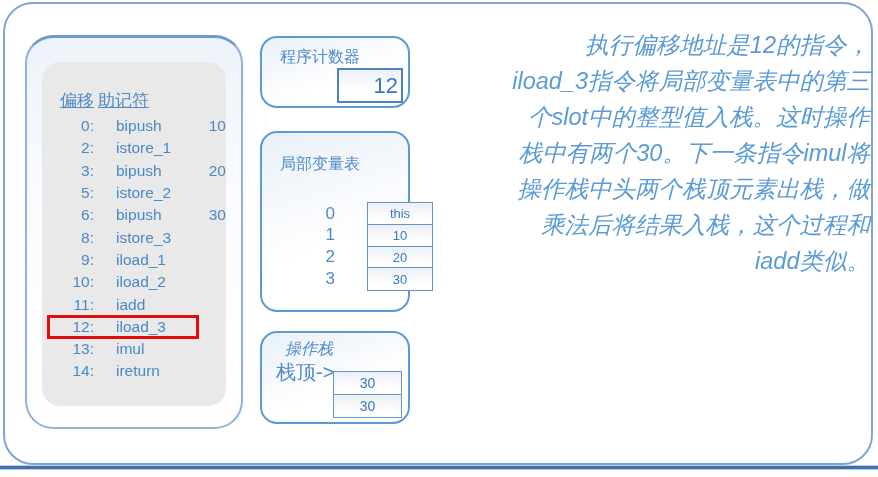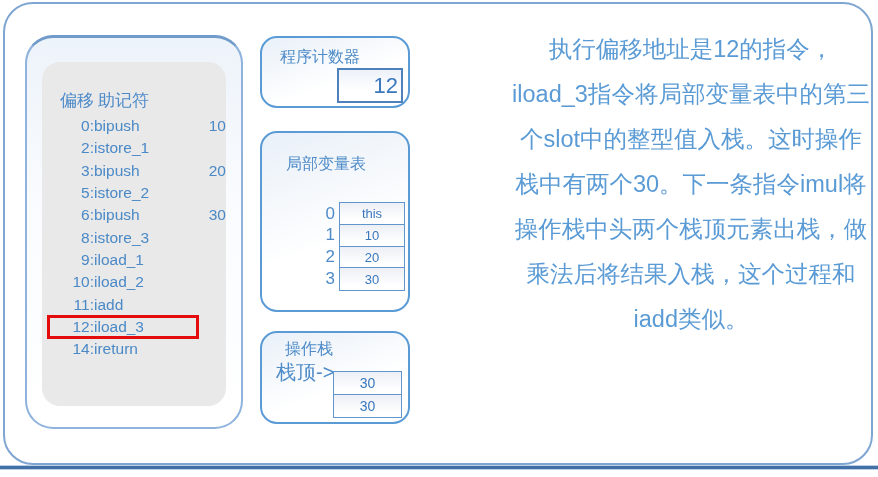--- a/index.html
+++ b/index.html
@@ -24,31 +24,31 @@
     border-radius:28px;
     border:2px solid #8fb3dc; border-top:3px solid #6f9aca;
     background:linear-gradient(180deg,#edf3fa 0%,#f9fbfe 40%,#ffffff 100%);
   }
   .code-panel {
     position:absolute; left:15px; top:24px; width:184px; height:344px;
     background:#e9e9ea; border-radius:18px;
   }
   .code-header {
     position:absolute; left:14px; top:27px; display:flex;
-    font-size:17px; color:#4e8bc8;
+    font-size:17px; color:#4e8bc8;text-decoration:underline;
   }
   .code-header .hdr-offset { width:42px; text-align:center; }
   .code-header .hdr-mnemonic { }
   .code-rows { position:absolute; left:12px; top:53px; width:172px; }
   .code-row {
     display:flex; align-items:center; height:22.3px; position:relative;
     font-size:15.5px; color:#4a89c6;
   }
   .col-offset { width:40px; text-align:right; }
-  .col-mnemonic { flex:1; text-align:left; }
+  .col-mnemonic { margin-left:22px; flex:1; text-align:left; }
   .col-operand { width:32px; text-align:right; }
   .code-row.highlight::after {
     content:""; position:absolute; left:-7px; right:27px; top:-1px; bottom:-1px;
     border:3px solid #e30b0b; pointer-events:none;
   }
 
   
   .mini-box {
     position:absolute; width:150px; box-sizing:border-box;
     border:2.5px solid #5b9bd5; border-radius:17px;
@@ -60,52 +60,52 @@
   #pc-box .mini-title { left:18px; top:9px; }
   .pc-value-box {
     position:absolute; left:75px; top:30px; width:66px; height:35px;
     box-sizing:border-box; border:2px solid #4f81bd;
     background:linear-gradient(180deg,#edf2f9 0%,#ffffff 70%);
     display:flex; align-items:center; justify-content:flex-end;
     padding-right:3px; font-size:22px; color:#3a78bd;
   }
 
   #lvt-box { left:260px; top:131px; height:181px; }
-  #lvt-box .mini-title { left:24px; top:21px; }
+  #lvt-box .mini-title { left:18px; top:21px; }
   .lvt-table { position:absolute; left:55px; top:69px; }
   .slot-row { display:flex; align-items:stretch; height:23.3px; }
   .slot-row + .slot-row { margin-top:-1.5px; }
   .slot-index {
     width:18px; text-align:right; margin-right:4px; align-self:center;
     font-size:17px; color:#4e8bc8;
   }
   .slot-cell {
     width:64px; border:1.5px solid #6096cd;
     background:linear-gradient(180deg,#eceff5 0%,#ffffff 80%);
     display:flex; align-items:center; justify-content:center;
-    font-size:13px; color:#3a78bd;
+    font-size:13px; color:#3a78bd;margin-left:28px;
   }
 
   #stack-box { left:260px; top:331px; height:93px; }
-  #stack-box .mini-title { left:23px; top:6px; }
+  #stack-box .mini-title { left:23px; top:6px;font-style:italic; }
   .stack-top-label { position:absolute; left:14px; top:26px; font-size:20px; color:#4e8bc8; }
   .stack-cells { position:absolute; left:71px; top:38px; width:69px; }
   .stack-cell {
     box-sizing:border-box; width:69px; height:24px; border:1.5px solid #6096cd;
     background:linear-gradient(180deg,#eceff5 0%,#ffffff 80%);
     display:flex; align-items:center; justify-content:center;
     font-size:14px; color:#3a78bd;
   }
   .stack-cell + .stack-cell { margin-top:-1.5px; }
 
   
   .description {
     position:absolute; left:512px; top:27px; width:358px;
-    font-size:23.5px; line-height:45px; color:#5b9bd5;
-    text-align:center; word-break:break-word;
+    font-size:23.5px; line-height:36px; color:#5b9bd5;
+    text-align:right; word-break:break-word;font-style:italic;
   }
 </style>
 </head>
 <body>
 
 <div class="slide-border"></div>
 <div class="bottom-line"></div>
 
 <div class="bytecode-panel">
   <div class="code-panel">
@@ -168,20 +168,25 @@
           <span class="col-mnemonic">iadd</span>
           <span class="col-operand"></span>
         </div>
 
         <div class="code-row highlight">
           <span class="col-offset">12:</span>
           <span class="col-mnemonic">iload_3</span>
           <span class="col-operand"></span>
         </div>
 
+        <div class="code-row">
+          <span class="col-offset">13:</span>
+          <span class="col-mnemonic">imul</span>
+          <span class="col-operand"></span>
+        </div>
 
         <div class="code-row">
           <span class="col-offset">14:</span>
           <span class="col-mnemonic">ireturn</span>
           <span class="col-operand"></span>
         </div>
       </div>
   </div>
 </div>
 

